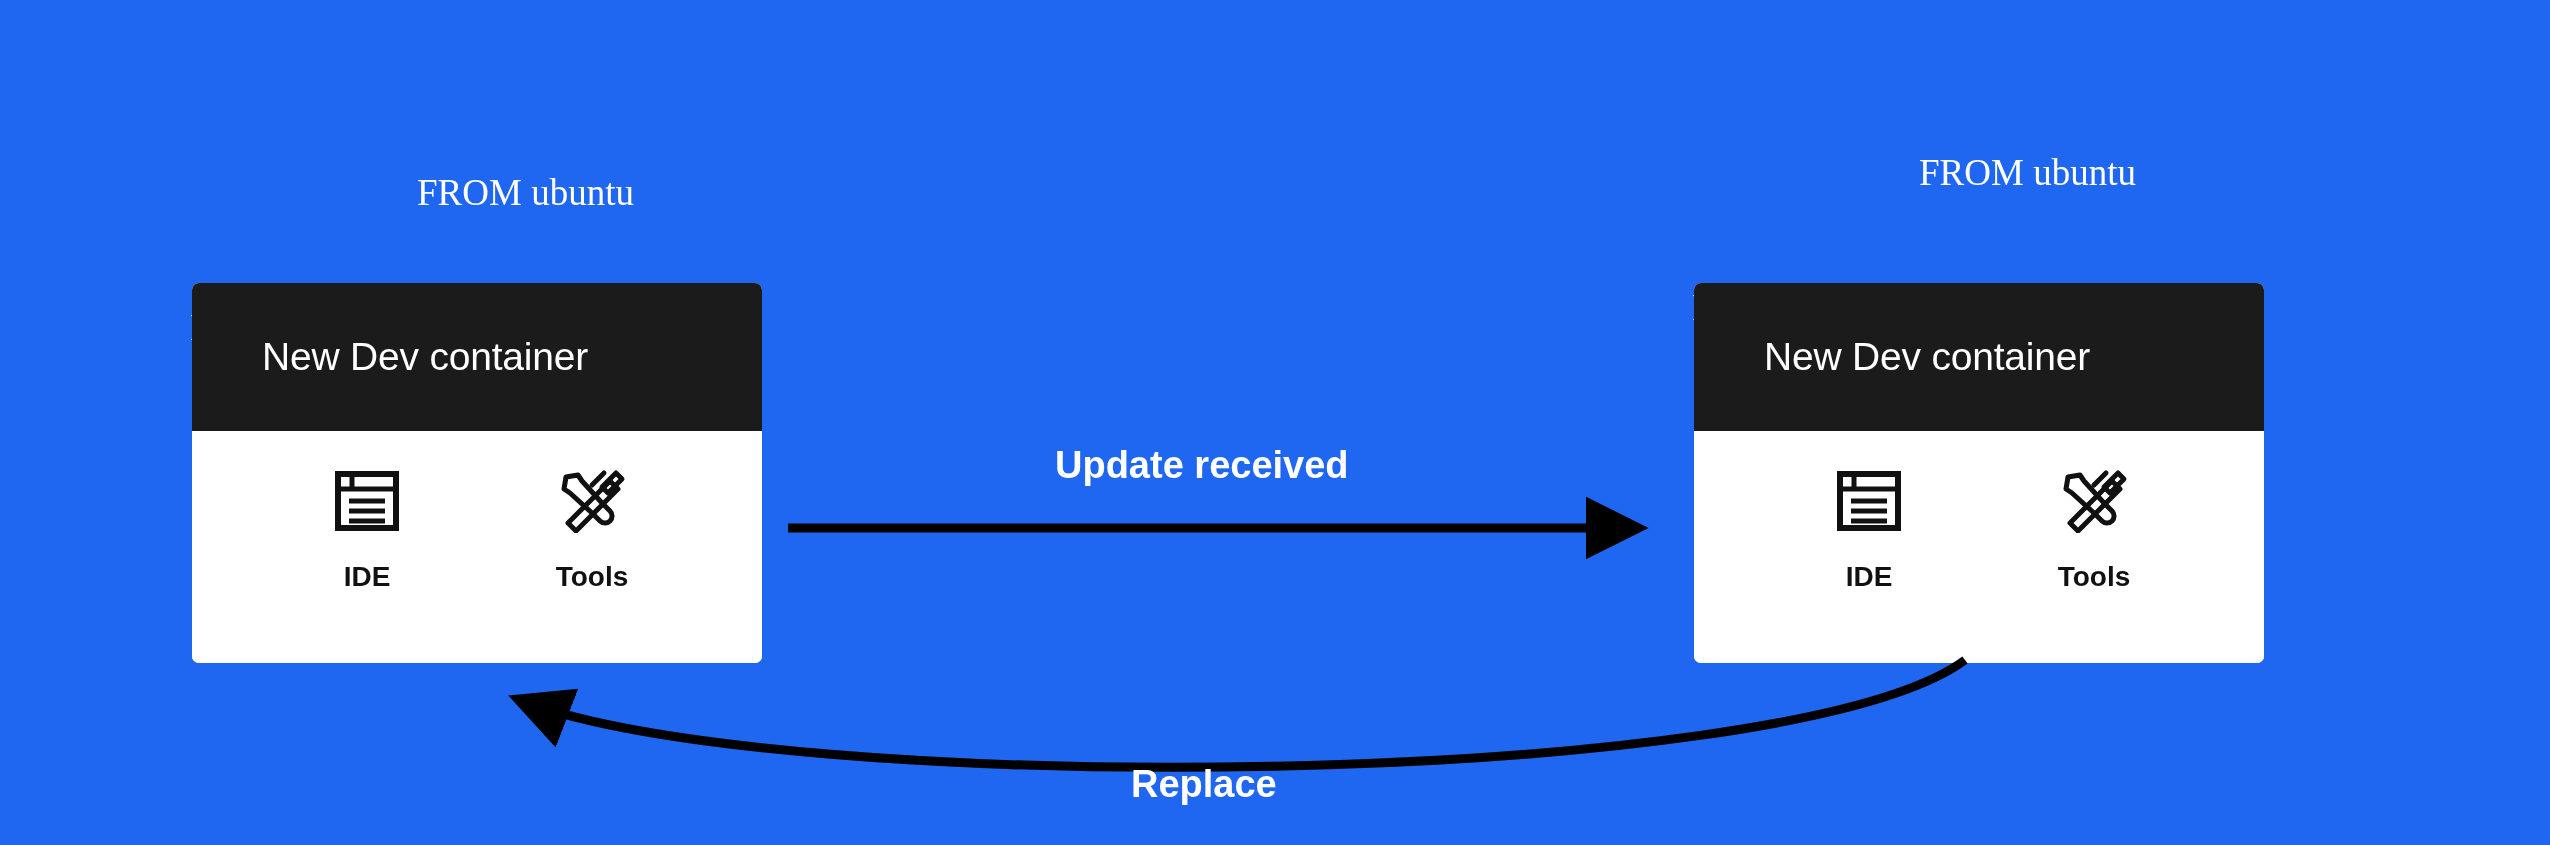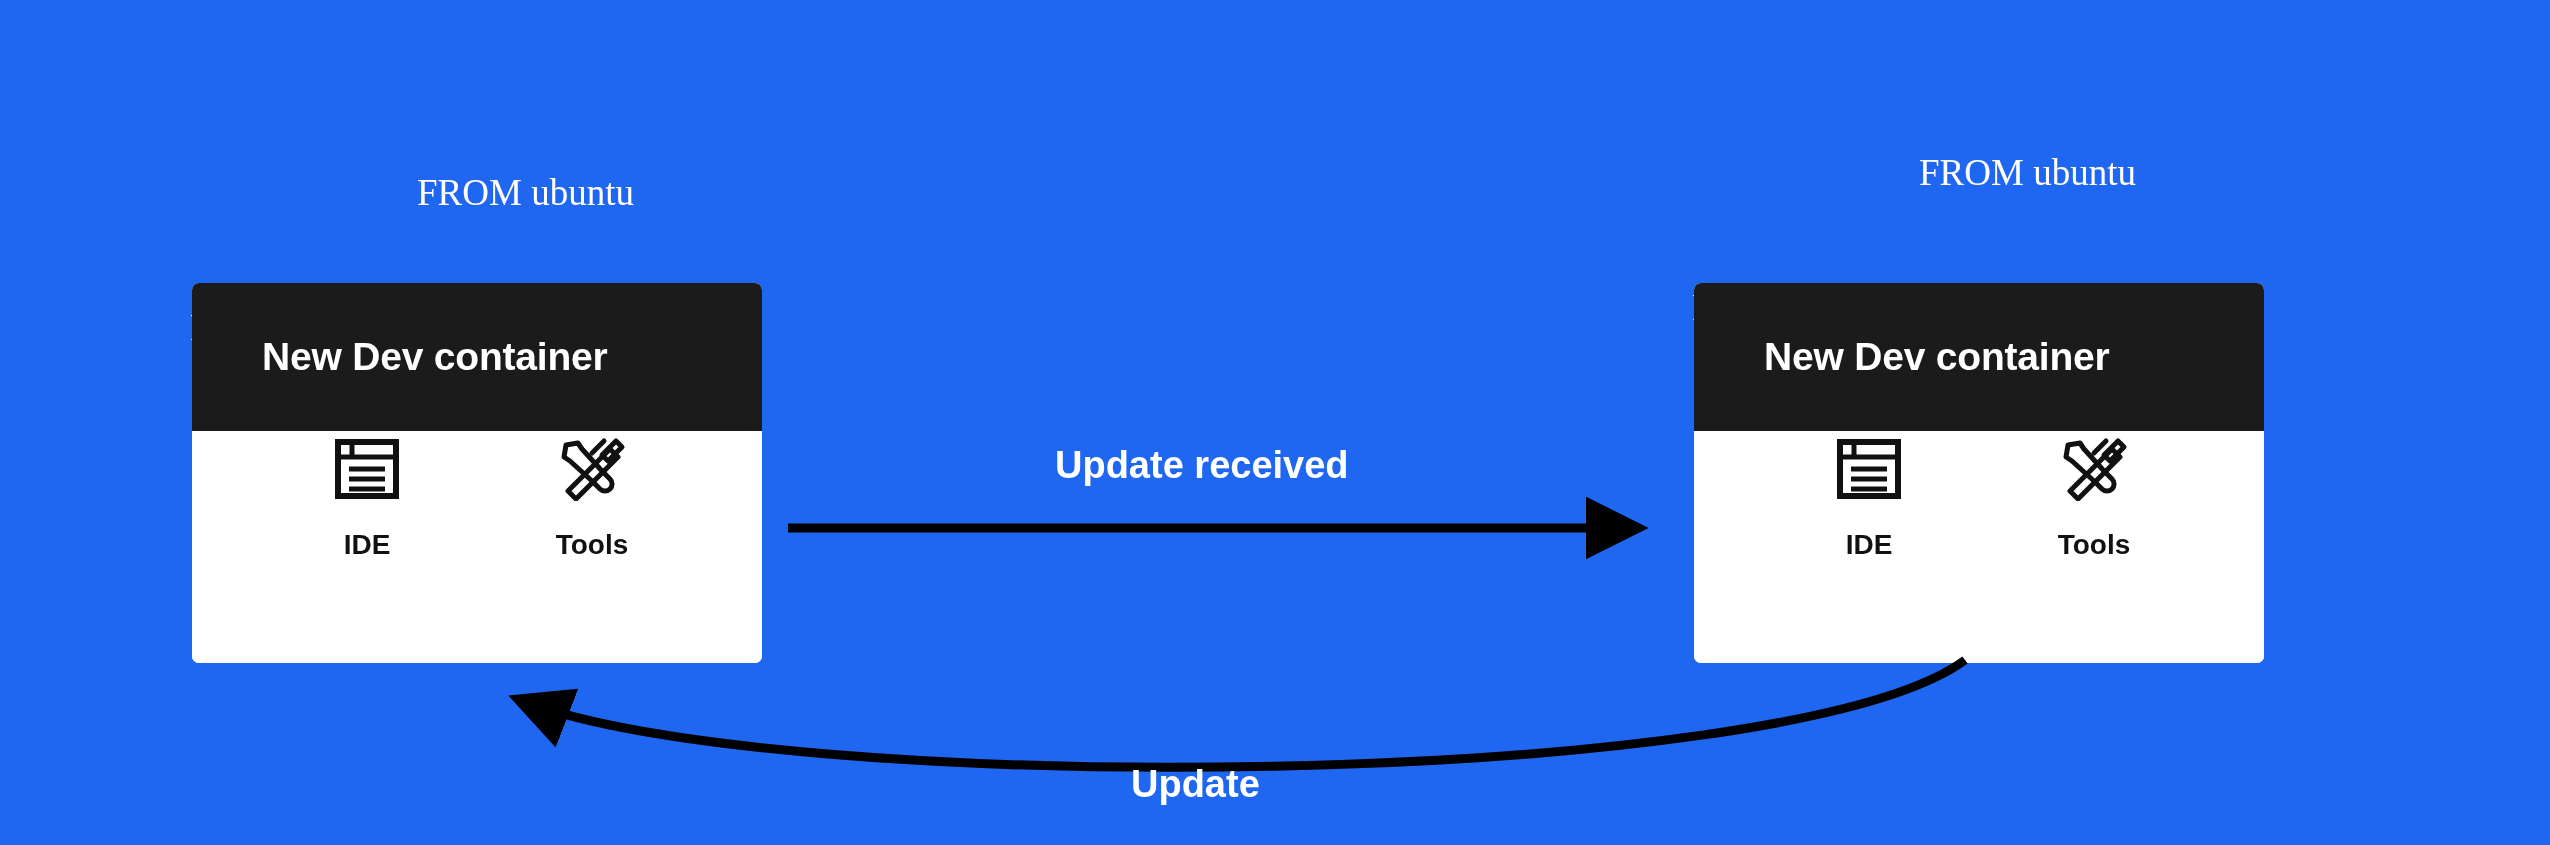--- a/index.html
+++ b/index.html
@@ -50,31 +50,32 @@
     height: 148px;
     background: #1b1b1b;
     display: flex;
     align-items: center;
     padding-left: 70px;
     box-sizing: border-box;
   }
   .card-title {
     color: #ffffff;
     font-size: 39px;
-    font-weight: bold;
+    font-weight: normal;
     font-family: "Liberation Sans", sans-serif;
     letter-spacing: -0.2px;
   }
 
   .card-body {
     height: 232px;
     background: #ffffff;
     display: flex;
     align-items: flex-start;
     justify-content: flex-start;
+    padding-top: 32px;
     padding-left: 120px;
     box-sizing: border-box;
     gap: 115px;
   }
 
   .tile {
     display: flex;
     flex-direction: column;
     align-items: center;
     width: 110px;
@@ -214,15 +215,15 @@
         <path d="M0,0 L7,3.5 L0,7 Z" fill="#000000"></path>
       </marker>
     </defs>
 
     <line x1="788" y1="528" x2="1636" y2="528" stroke="#000000" stroke-width="9" marker-end="url(#head-right)"></line>
 
     <path d="M1965 660 C 1790 790, 780 800, 520 700" fill="none" stroke="#000000" stroke-width="9" marker-end="url(#head-curve)"></path>
   </svg>
 
   <div class="arrow-label" id="label-update">Update received</div>
-  <div class="arrow-label" id="label-replace">Update</div>
+  <div class="arrow-label" id="label-replace">Replace</div>
 
 </div>
 
 </body></html>

